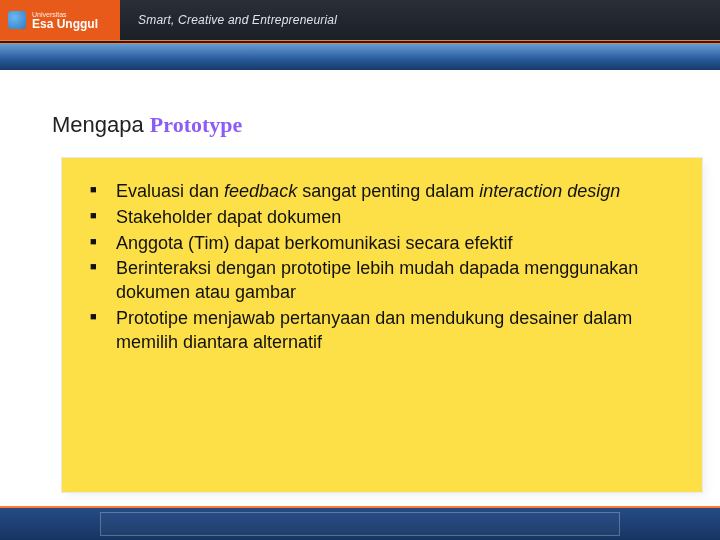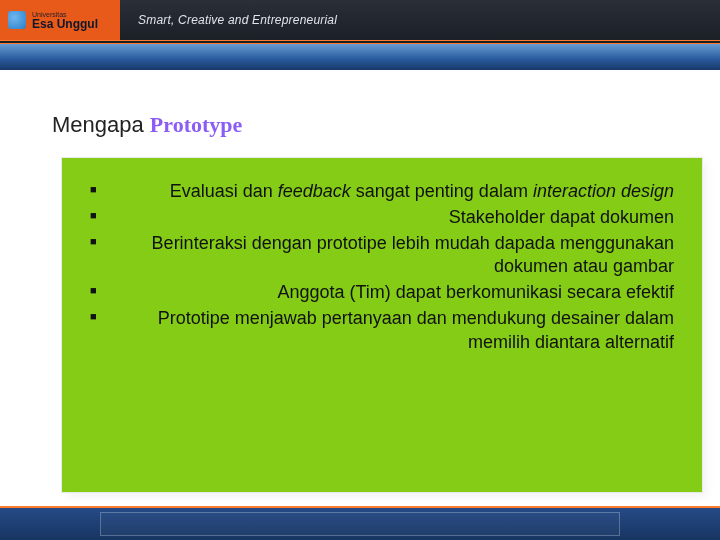--- a/index.html
+++ b/index.html
@@ -13,21 +13,21 @@
     display: flex; align-items: center;
   }
   .logo-block {
     width: 120px; height: 40px; background: #e85a1a;
     display: flex; align-items: center; padding-left: 8px; gap: 6px;
   }
   .logo-mark {
     width: 18px; height: 18px; border-radius: 3px;
     background: radial-gradient(circle at 35% 35%, #6fb6f0, #2a7ec6);
   }
-  .logo-text { color: #0f172a; font-size: 12px; font-weight: bold; line-height: 1; }
+  .logo-text { color: #ffffff; font-size: 12px; font-weight: bold; line-height: 1; }
   .logo-text small { display: block; font-size: 7px; font-weight: normal; opacity: .9; }
   .tagline { color: #e0e3e8; font-size: 12px; font-style: italic; margin-left: 18px; letter-spacing: .2px; }
   .header-liner {
     position: absolute; top: 40px; left: 0; right: 0; height: 4px;
     border-top: 1px solid #ff7b2b; border-bottom: 1px solid #ff7b2b;
     background: #1b1f26;
   }
   .blue-band {
     position: absolute; top: 42px; left: 0; right: 0; height: 28px;
     background: linear-gradient(#6fa4d8 0%, #2a5c9e 60%, #18396a 100%);
@@ -35,22 +35,21 @@
 
   
   .title { position: absolute; top: 112px; left: 52px; font-size: 22px; color: #222; }
   .title .accent { font-family: "Comic Sans MS", "Segoe Script", cursive; color: #8b5cf6; font-weight: bold; }
 
   
   .panel {
     position: absolute; top: 158px; left: 62px; right: 18px; bottom: 48px;
     box-shadow: 0 0 0 1px #e9e9e9, 4px 4px 10px rgba(0,0,0,.06);
     padding: 22px 28px 20px 28px;
-    background: #84cc16;
-    text-align: right;
+    background: #fde047;
   }
   ul.bullets { list-style: none; }
   ul.bullets li {
     position: relative; padding-left: 26px; font-size: 18px; color: #111;
     line-height: 1.32; margin-bottom: 2px;
   }
   ul.bullets li::before {
     content: "■"; position: absolute; left: 0; top: 2px; font-size: 11px; color: #111;
   }
   .it { font-style: italic; }
@@ -88,22 +87,22 @@
   <div class="title">
     <span>Mengapa </span><span class="accent">Prototype</span>
   </div>
 
   <div class="panel">
     <ul class="bullets">
       <li>
         <span>Evaluasi dan </span><span class="it">feedback</span><span> sangat penting dalam </span><span class="it">interaction design</span>
       </li>
       <li><span>Stakeholder dapat dokumen</span></li>
+      <li><span>Anggota (Tim) dapat berkomunikasi secara efektif</span></li>
       <li><span>Berinteraksi dengan prototipe lebih mudah dapada menggunakan dokumen atau gambar</span></li>
-      <li><span>Anggota (Tim) dapat berkomunikasi secara efektif</span></li>
       <li><span>Prototipe menjawab pertanyaan dan mendukung desainer dalam memilih diantara alternatif</span></li>
     </ul>
   </div>
 
   <div class="footer-band">
     <div class="footer-inset"></div>
   </div>
 </div>
 
 </body></html>

